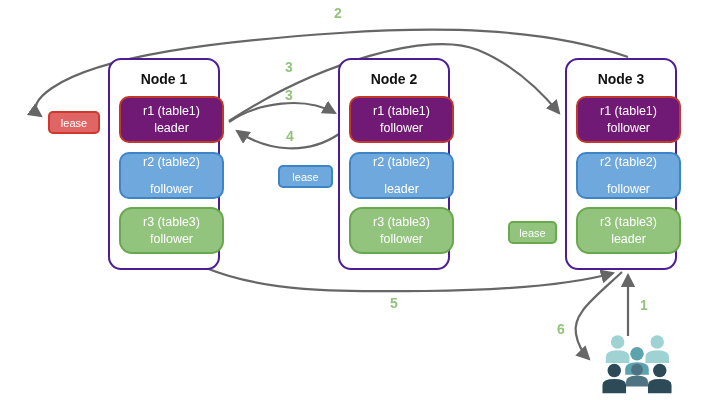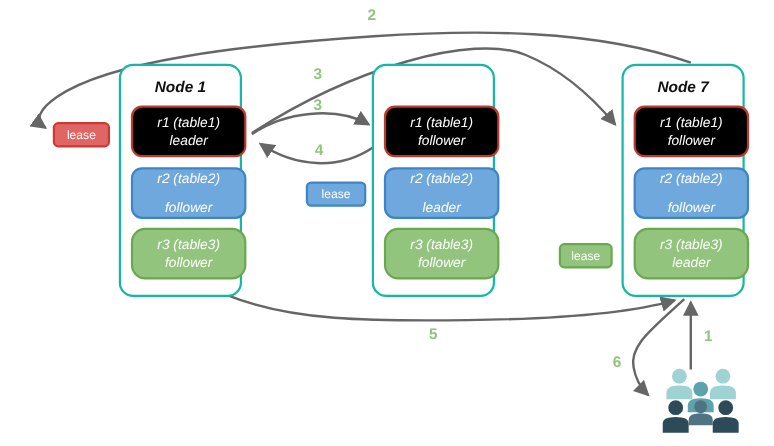--- a/index.html
+++ b/index.html
@@ -4,33 +4,33 @@
 <style>
   html,body{margin:0;padding:0;background:#ffffff;}
   .canvas{
     position:relative;width:704px;height:405px;background:#ffffff;
     font-family:"Liberation Sans",sans-serif;overflow:hidden;
   }
   svg.arrows{position:absolute;left:0;top:0;width:704px;height:405px;pointer-events:none;}
 
   .node{
     position:absolute;top:58px;width:112px;height:212px;background:#ffffff;
-    border:2px solid #14b8a6;border-radius:13px;box-sizing:border-box;font-style:italic;
+    border:2px solid #4c1d95;border-radius:13px;box-sizing:border-box;
   }
   .node-title{
     position:absolute;top:11px;left:0;right:0;text-align:center;
     font-weight:bold;font-size:14px;color:#111111;
   }
   .replica{
     position:absolute;left:9px;width:105px;height:47px;border-radius:10px;
     box-sizing:border-box;border:2px solid;display:flex;flex-direction:column;
     align-items:center;justify-content:center;color:#ffffff;
     font-size:12.5px;line-height:1.3;text-align:center;
   }
-  .replica.red{background:#000000;border-color:#c0392b;}
+  .replica.red{background:#701a75;border-color:#c0392b;}
   .replica.blue{background:#6fa8dc;border-color:#3d85c6;justify-content:space-between;}
   .replica.green{background:#93c47d;border-color:#6aa84f;border-radius:13px;}
   .pos-r1{top:36px}.pos-r2{top:92px}.pos-r3{top:147px}
 
   .lease{
     position:absolute;height:23px;border-radius:5px;box-sizing:border-box;
     border:2px solid;color:#ffffff;font-size:11px;
     display:flex;align-items:center;justify-content:center;
   }
   .lease.red{left:48px;top:111px;width:52px;background:#e06666;border-color:#cf382e;}
@@ -75,36 +75,37 @@
       <span>r2 (table2)</span>
       <span>follower</span>
     </div>
     <div class="replica green pos-r3">
       <span>r3 (table3)</span>
       <span>follower</span>
     </div>
   </div>
 
   <div class="node" style="left:338px">
+    <div class="node-title">Node 2</div>
     <div class="replica red pos-r1">
       <span>r1 (table1)</span>
       <span>follower</span>
     </div>
     <div class="replica blue pos-r2">
       <span>r2 (table2)</span>
       <span>leader</span>
     </div>
     <div class="replica green pos-r3">
       <span>r3 (table3)</span>
       <span>follower</span>
     </div>
   </div>
 
   <div class="node" style="left:565px">
-    <div class="node-title">Node 7</div>
+    <div class="node-title">Node 3</div>
     <div class="replica red pos-r1">
       <span>r1 (table1)</span>
       <span>follower</span>
     </div>
     <div class="replica blue pos-r2">
       <span>r2 (table2)</span>
       <span>follower</span>
     </div>
     <div class="replica green pos-r3">
       <span>r3 (table3)</span>

